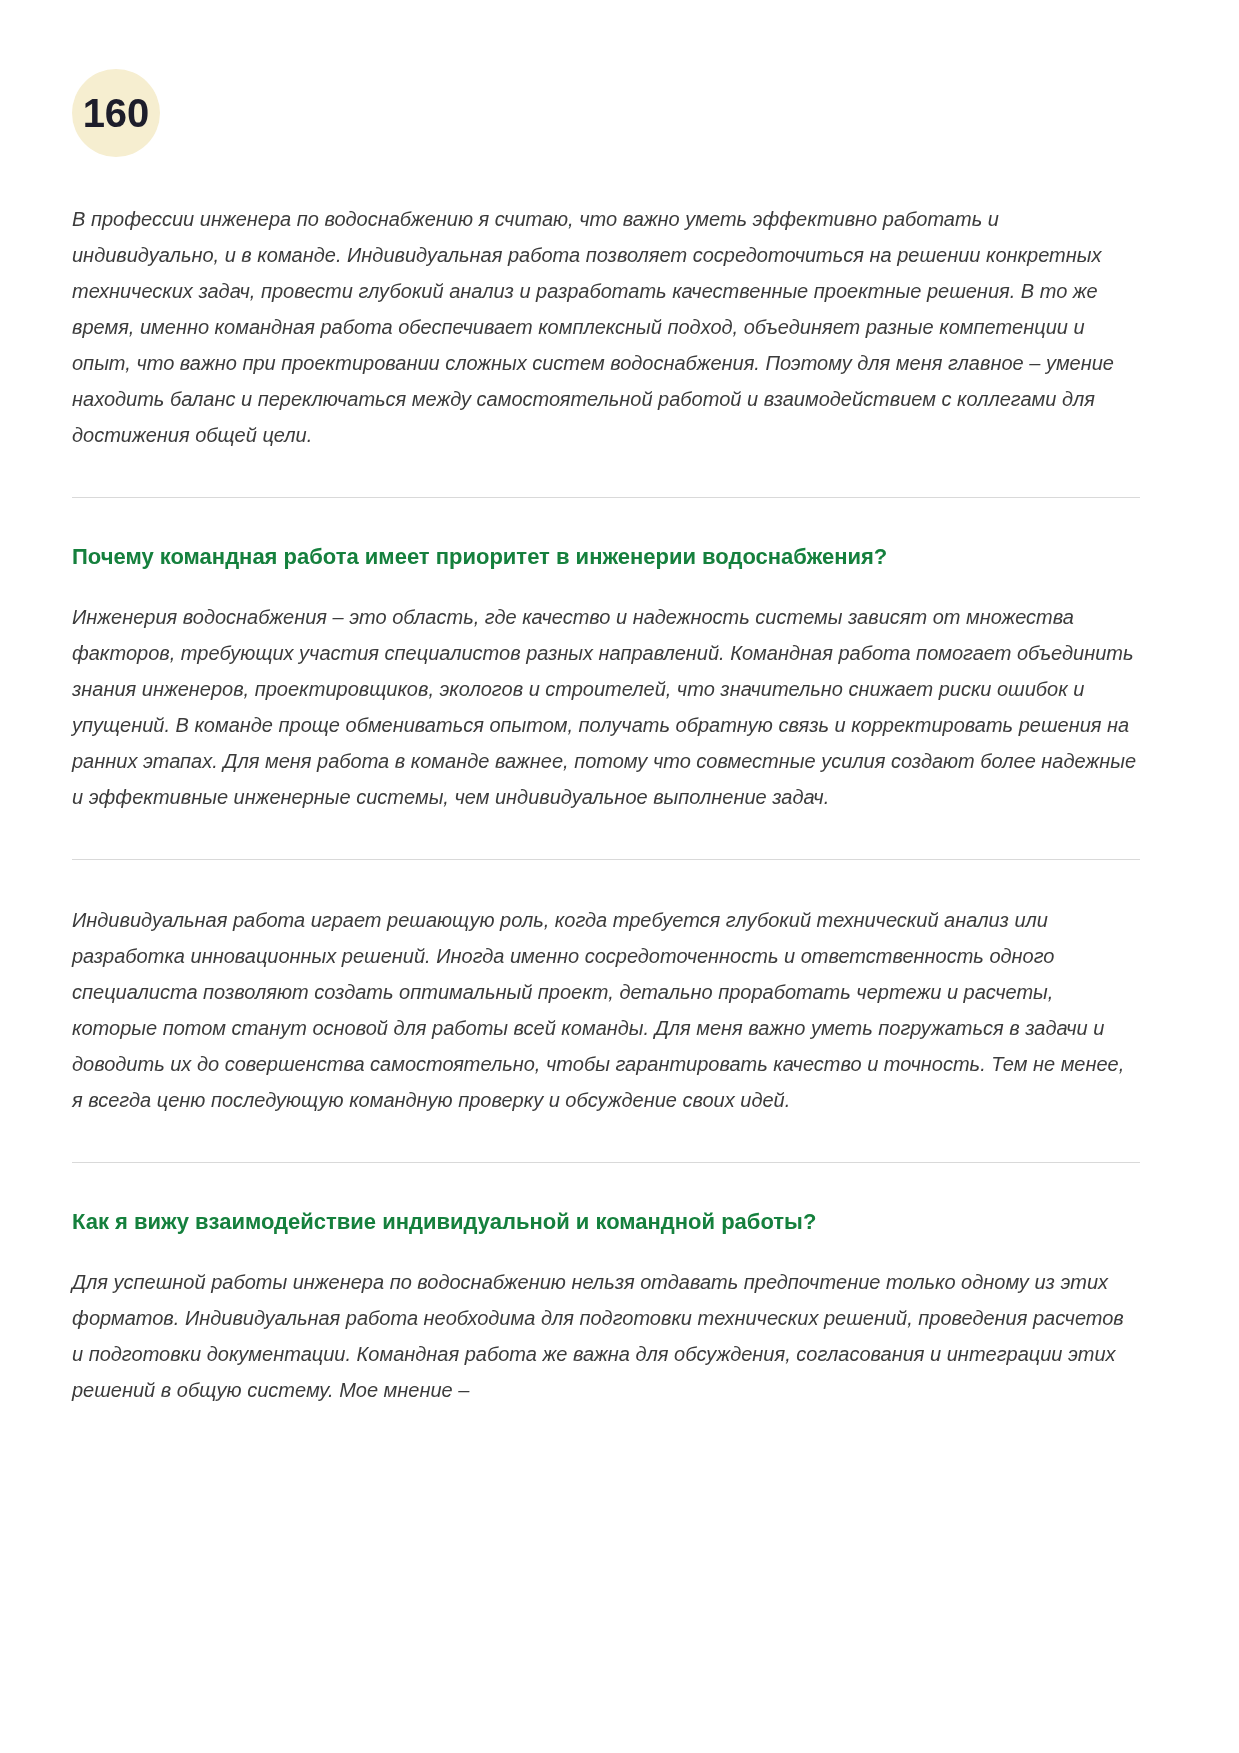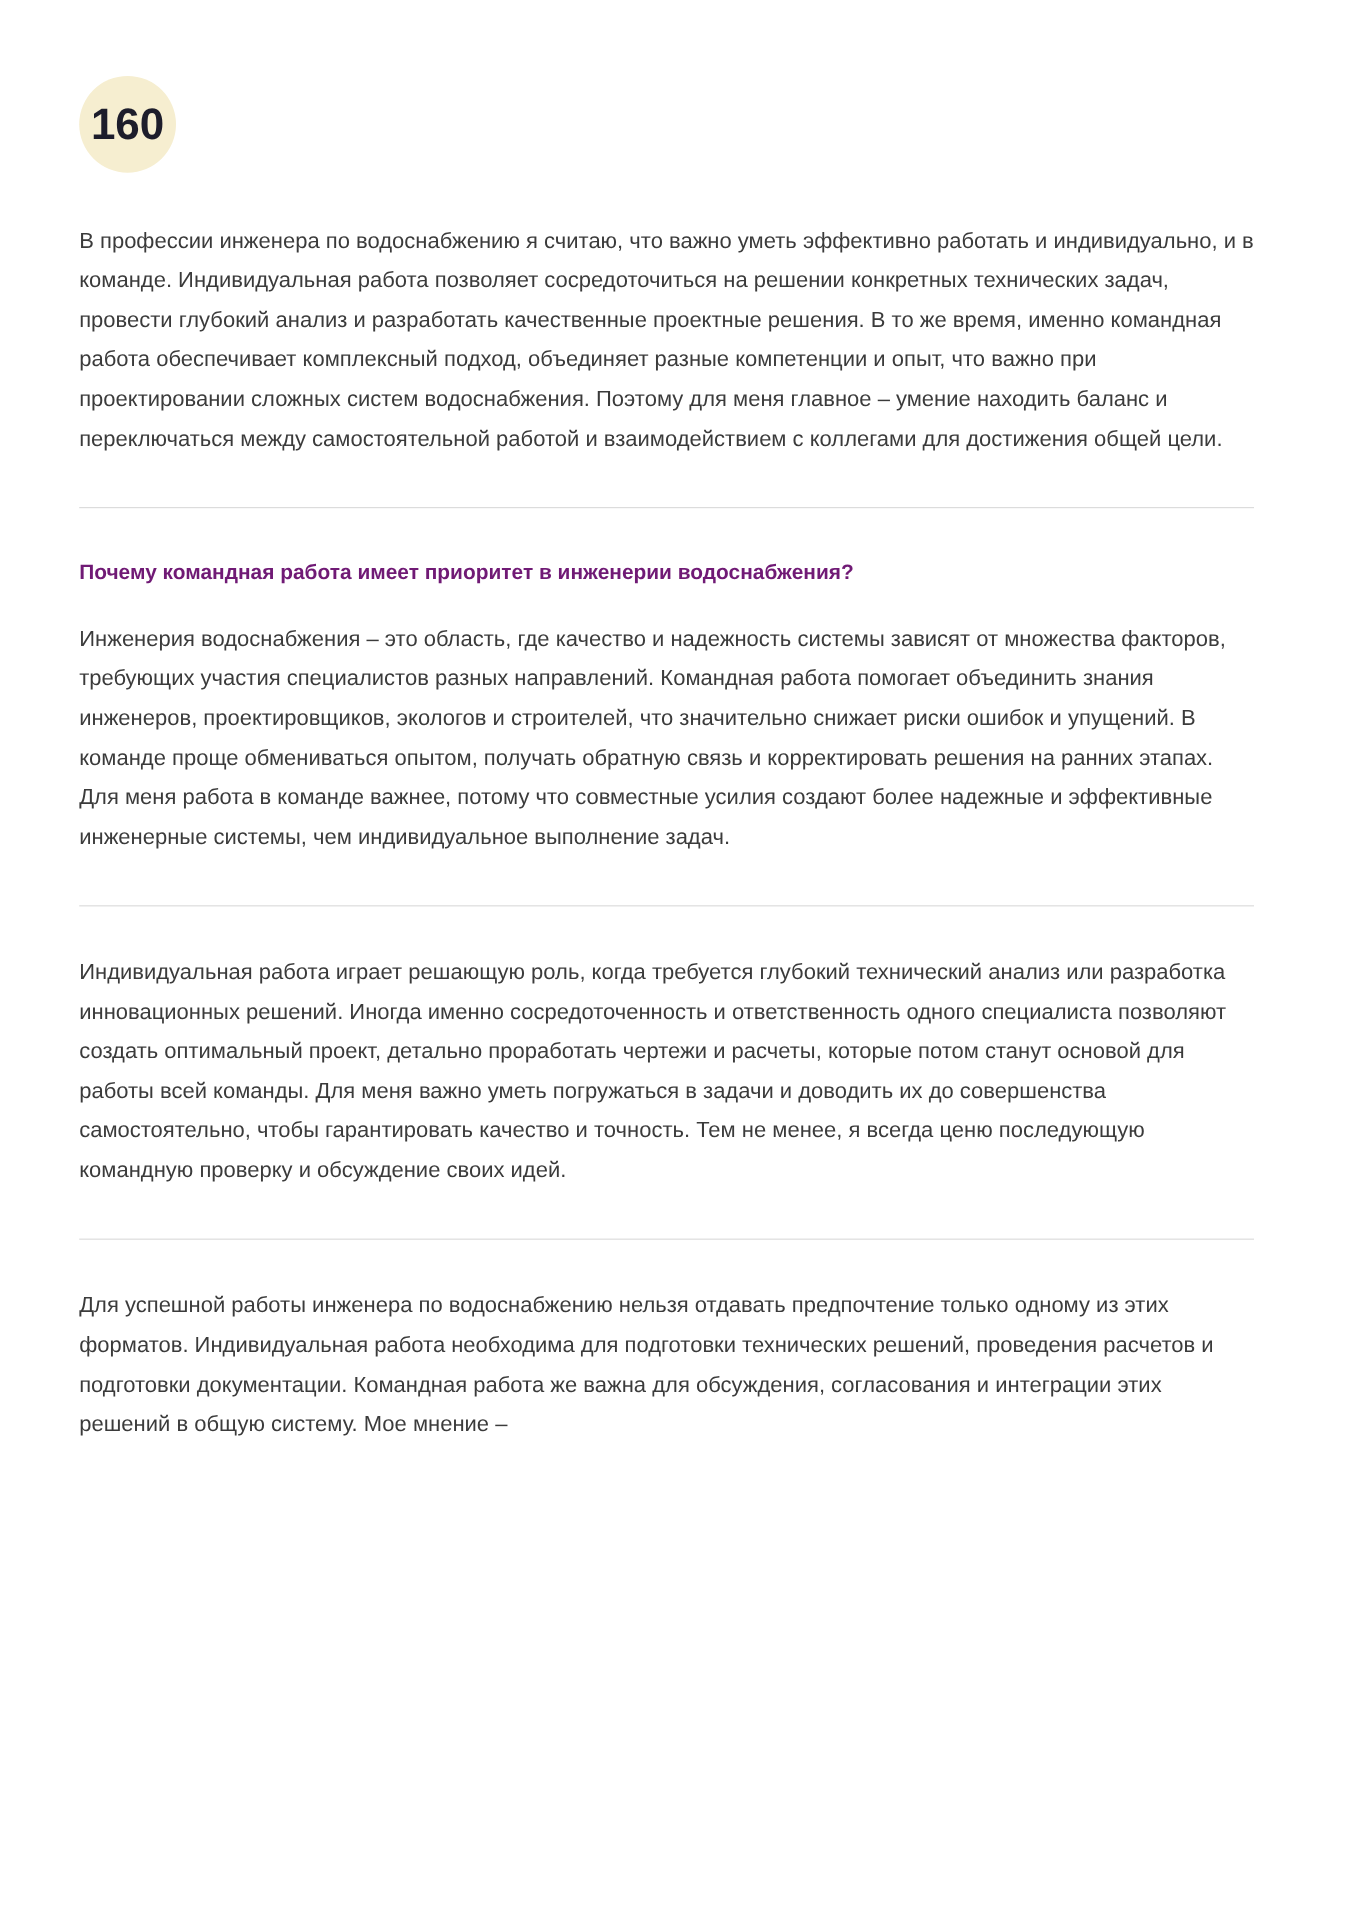--- a/index.html
+++ b/index.html
@@ -51,31 +51,32 @@
     );
   }
   .content {
     width: 1068px;
   }
   .para {
     font-size: 20px;
     line-height: 36px;
     color: #3b3b3b;
     margin-bottom: 14px;
+    font-style: italic;
   }
   .divider {
     border: none;
     border-top: 1px solid #d9d9d9;
     margin: 44px 0 42px 0;
   }
   .section-heading {
-    font-size: 19px;
+    font-size: 22px;
     font-weight: 700;
     line-height: 33px;
-    color: #701a75;
+    color: #15803d;
     margin-bottom: 26px;
   }
   .accent-bar {
     position: absolute;
     left: 72px;
     bottom: 0;
     width: 1068px;
     height: 9px;
     background: #33658a;
   }
@@ -102,20 +103,21 @@
 
     <hr class="divider">
 
     <section>
       <p class="para">Индивидуальная работа играет решающую роль, когда требуется глубокий технический анализ или разработка инновационных решений. Иногда именно сосредоточенность и ответственность одного специалиста позволяют создать оптимальный проект, детально проработать чертежи и расчеты, которые потом станут основой для работы всей команды. Для меня важно уметь погружаться в задачи и доводить их до совершенства самостоятельно, чтобы гарантировать качество и точность. Тем не менее, я всегда ценю последующую командную проверку и обсуждение своих идей.</p>
     </section>
 
     <hr class="divider">
 
     <section>
+      <h2 class="section-heading">Как я вижу взаимодействие индивидуальной и командной работы?</h2>
       <p class="para">Для успешной работы инженера по водоснабжению нельзя отдавать предпочтение только одному из этих форматов. Индивидуальная работа необходима для подготовки технических решений, проведения расчетов и подготовки документации. Командная работа же важна для обсуждения, согласования и интеграции этих решений в общую систему. Мое мнение –</p>
     </section>
 
   </main>
 
   <div class="accent-bar"></div>
 
 </div>
 
 </body></html>

